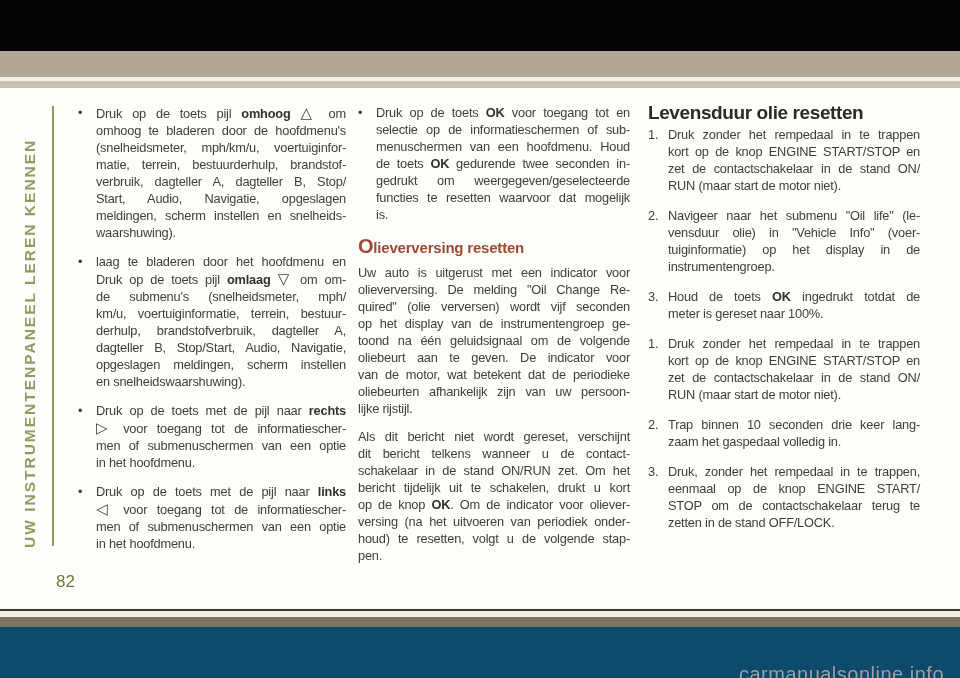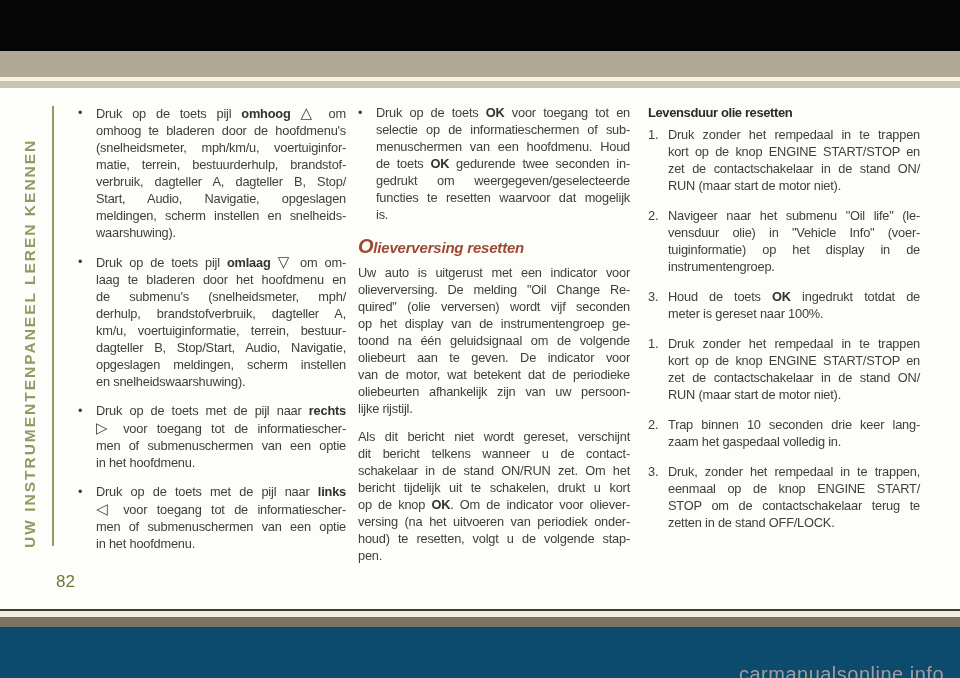--- a/index.html
+++ b/index.html
@@ -49,25 +49,24 @@
   .jline b{font-weight:700;color:#333230;}
   .tri{font-size:15px;letter-spacing:0;}
   .bullet-item,.num-item{display:flex;margin-bottom:12px;}
   .bullet-dot{width:18px;flex:0 0 18px;font-size:12.8px;}
   .num{width:20px;flex:0 0 20px;}
   .btext,.ltext{flex:1;min-width:0;}
   .num-item{margin-bottom:13px;}
   .h-red{
     font-weight:bold;color:#9c4a33;font-size:15px;letter-spacing:-0.2px;
     margin:15px 0 8px 0;
-    font-style:italic;
   }
   .h-red::first-letter{font-size:20px;}
   .h-bold{
-    font-weight:bold;color:#2b2a27;font-size:13px;letter-spacing:-0.4px;
+    font-weight:bold;color:#2b2a27;font-size:19px;letter-spacing:-0.4px;
     margin:0 0 5px 0;line-height:17px;
   }
   .h-bold2{margin:13px 0 7px 0;}
   .para{margin-bottom:11px;}
 </style>
 </head>
 <body>
 
 <div class="screen">
 
@@ -90,25 +89,25 @@
           <div class="jline">matie, terrein, bestuurderhulp, brandstof-</div>
           <div class="jline">verbruik, dagteller A, dagteller B, Stop/</div>
           <div class="jline">Start, Audio, Navigatie, opgeslagen</div>
           <div class="jline">meldingen, scherm instellen en snelheids-</div>
           <div class="jline last">waarshuwing).</div>
         </div>
     </div>
     <div class="bullet-item">
       <span class="bullet-dot">•</span>
       <div class="btext">
+          <div class="jline">laag te bladeren door het hoofdmenu en</div>
           <div class="jline">Druk op de toets pijl <b>omlaag</b> <span class="tri">▽</span> om om-</div>
-          <div class="jline">laag te bladeren door het hoofdmenu en</div>
           <div class="jline">de submenu's (snelheidsmeter, mph/</div>
+          <div class="jline">km/u, voertuiginformatie, terrein, bestuur-</div>
           <div class="jline">derhulp, brandstofverbruik, dagteller A,</div>
-          <div class="jline">km/u, voertuiginformatie, terrein, bestuur-</div>
           <div class="jline">dagteller B, Stop/Start, Audio, Navigatie,</div>
           <div class="jline">opgeslagen meldingen, scherm instellen</div>
           <div class="jline last">en snelheidswaarshuwing).</div>
         </div>
     </div>
     <div class="bullet-item">
       <span class="bullet-dot">•</span>
       <div class="btext">
           <div class="jline">Druk op de toets met de pijl naar <b>rechts</b></div>
           <div class="jline"><span class="tri">▷</span> voor toegang tot de informatiescher-</div>

